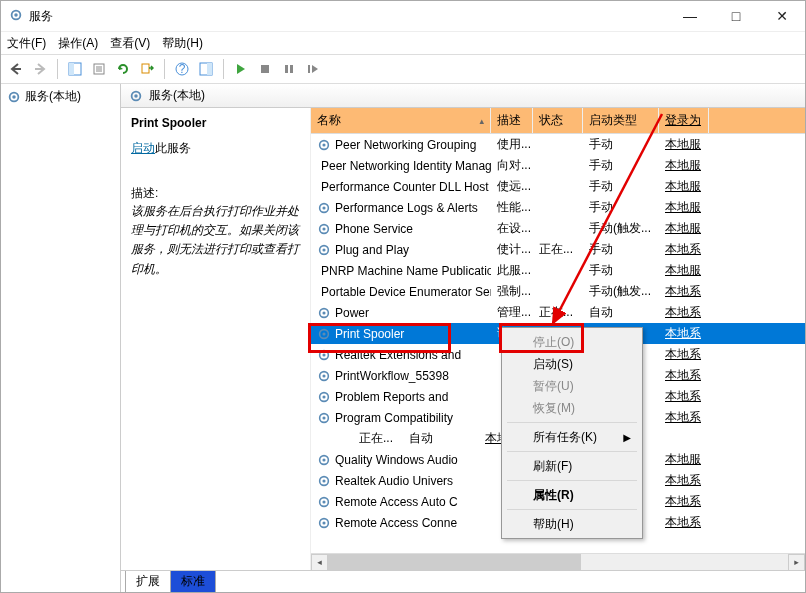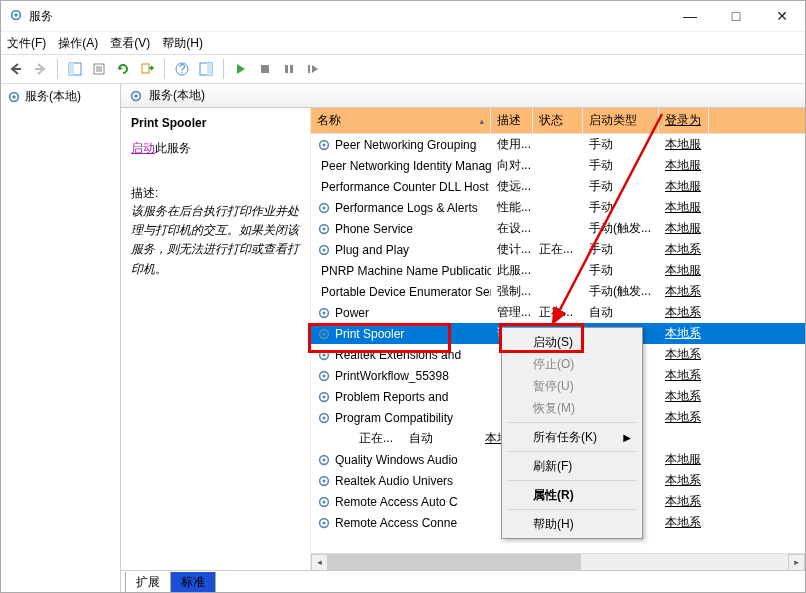--- a/index.html
+++ b/index.html
@@ -14,37 +14,37 @@
 .tbtn { width: 22px; height: 22px; display: flex; align-items: center; justify-content: center; border: 1px solid transparent; border-radius: 2px; }
 .tsep { width: 1px; height: 20px; background: #ccc; margin: 0 4px; }
 .body { display: flex; height: calc(100% - 31px - 22px - 30px); }
 .leftpane { width: 120px; border-right: 1px solid #ccc; padding: 2px; }
 .leftpane .node { display: flex; align-items: center; gap: 4px; padding: 2px 4px; background: #fff; }
 .rightpane { flex: 1; display: flex; flex-direction: column; }
 .tab-header { height: 24px; background: linear-gradient(#fff,#f0f0f0); display: flex; align-items: center; padding-left: 8px; border-bottom: 1px solid #ccc; gap: 6px; }
 .content { flex: 1; display: flex; overflow: hidden; }
 .detail { width: 190px; padding: 8px 10px; border-right: 1px solid #eee; }
 .detail .svc-name { font-weight: bold; margin-bottom: 10px; }
-.detail .start-link { color: #a21caf; text-decoration: underline; }
+.detail .start-link { color: #0369a1; text-decoration: underline; }
 .detail .desc-label { margin-top: 28px; }
 .detail .desc-text { line-height: 1.6; font-style: italic; }
 .listwrap { flex: 1; overflow: hidden; display: flex; flex-direction: column; }
 .listhead { display: flex; border-bottom: 1px solid #ddd; background: #fdba74; }
 .listhead .col { padding: 4px 6px; border-right: 1px solid #eee; color: #000; display: flex; align-items: center; }
 .listbody { flex: 1; overflow: hidden; }
 .row { display: flex; height: 21px; align-items: center; }
 .row.selected { background: #0078d7; color: #fff; }
 .row .c { padding: 0 6px; overflow: hidden; white-space: nowrap; text-overflow: ellipsis; display: flex; align-items: center; gap: 4px; }
 .col-name, .c-name { width: 180px; }
 .col-desc, .c-desc { width: 42px; }
 .col-stat, .c-stat { width: 50px; }
 .col-start, .c-start { width: 76px; }
 .col-logon, .c-logon { width: 50px; text-decoration: underline; }
 .sort-arrow { font-size: 9px; color: #666; margin-left: auto; }
-.tabs-bottom { height: 22px; border-top: 1px solid #ccc; display: flex; align-items: center; padding-left: 4px; }
+.tabs-bottom { height: 22px; border-top: 1px solid #ccc; display: flex; align-items: flex-end; padding-left: 4px; }
 .tabs-bottom .tab { padding: 2px 10px; border: 1px solid #aaa; border-top: none; background: #1d4ed8; margin-right: -1px; position: relative; top: 1px; }
 .tabs-bottom .tab.active { background: #fff; font-weight: normal; }
 .gear-svg { width: 14px; height: 14px; }
 
 .redbox { position: absolute; border: 3px solid #e20000; pointer-events: none; }
 .redbox1 { left: 307px; top: 322px; width: 143px; height: 30px; }
 .redbox2 { left: 498px; top: 322px; width: 85px; height: 30px; }
 
 .arrow { position: absolute; pointer-events: none; }
 
@@ -449,22 +449,22 @@
       </div>
     </div>
     <div class="tabs-bottom">
       <div class="tab active">扩展</div>
       <div class="tab">标准</div>
     </div>
   </div>
 </div>
 
 <div class="ctxmenu" id="ctxmenu">
+    <div class="mi disabled">停止(O)</div>
     <div class="mi">启动(S)</div>
-    <div class="mi disabled">停止(O)</div>
     <div class="mi disabled">暂停(U)</div>
     <div class="mi disabled">恢复(M)</div>
     <div class="sep"></div>
     <div class="mi">所有任务(K)<span class="arr">▶</span></div>
     <div class="sep"></div>
     <div class="mi">刷新(F)</div>
     <div class="sep"></div>
     <div class="mi" style="font-weight: bold;">属性(R)</div>
     <div class="sep"></div>
     <div class="mi">帮助(H)</div>

